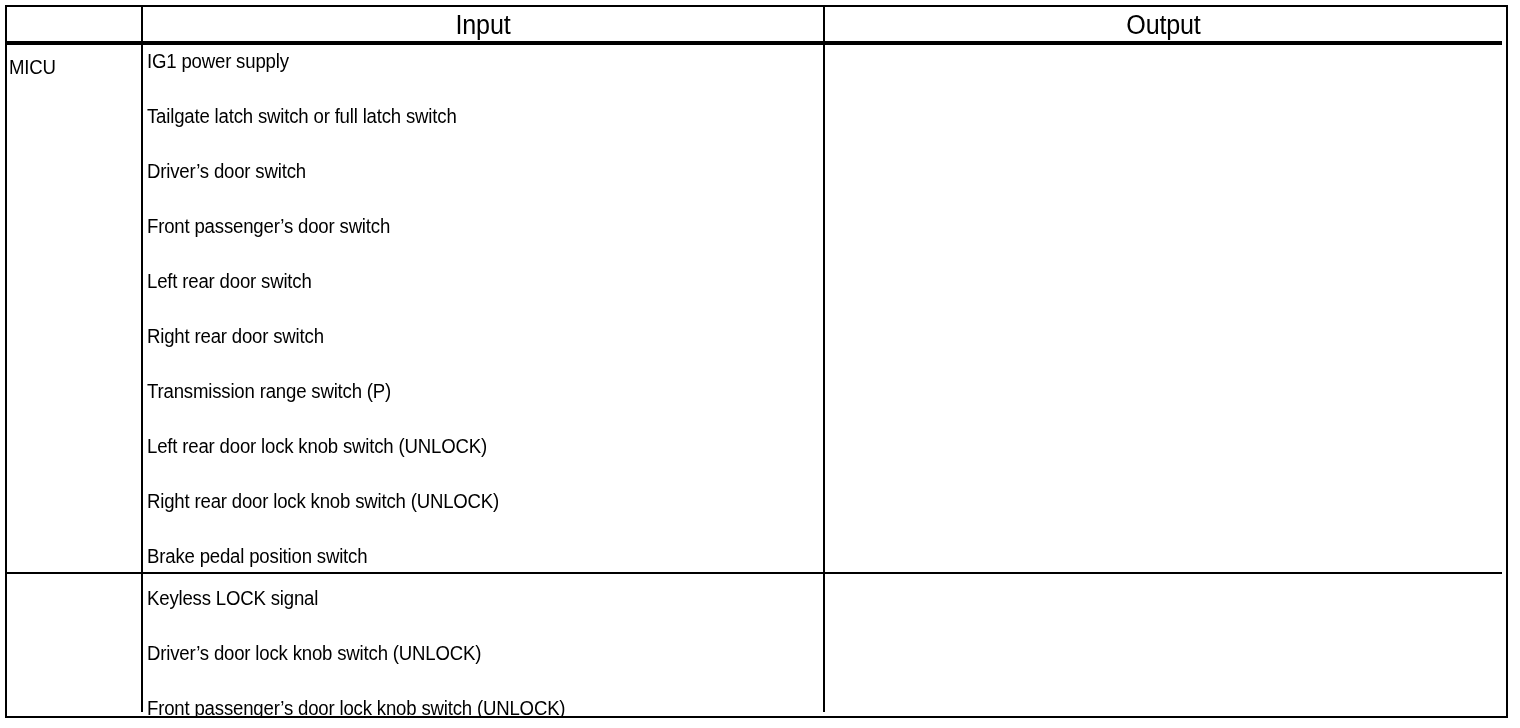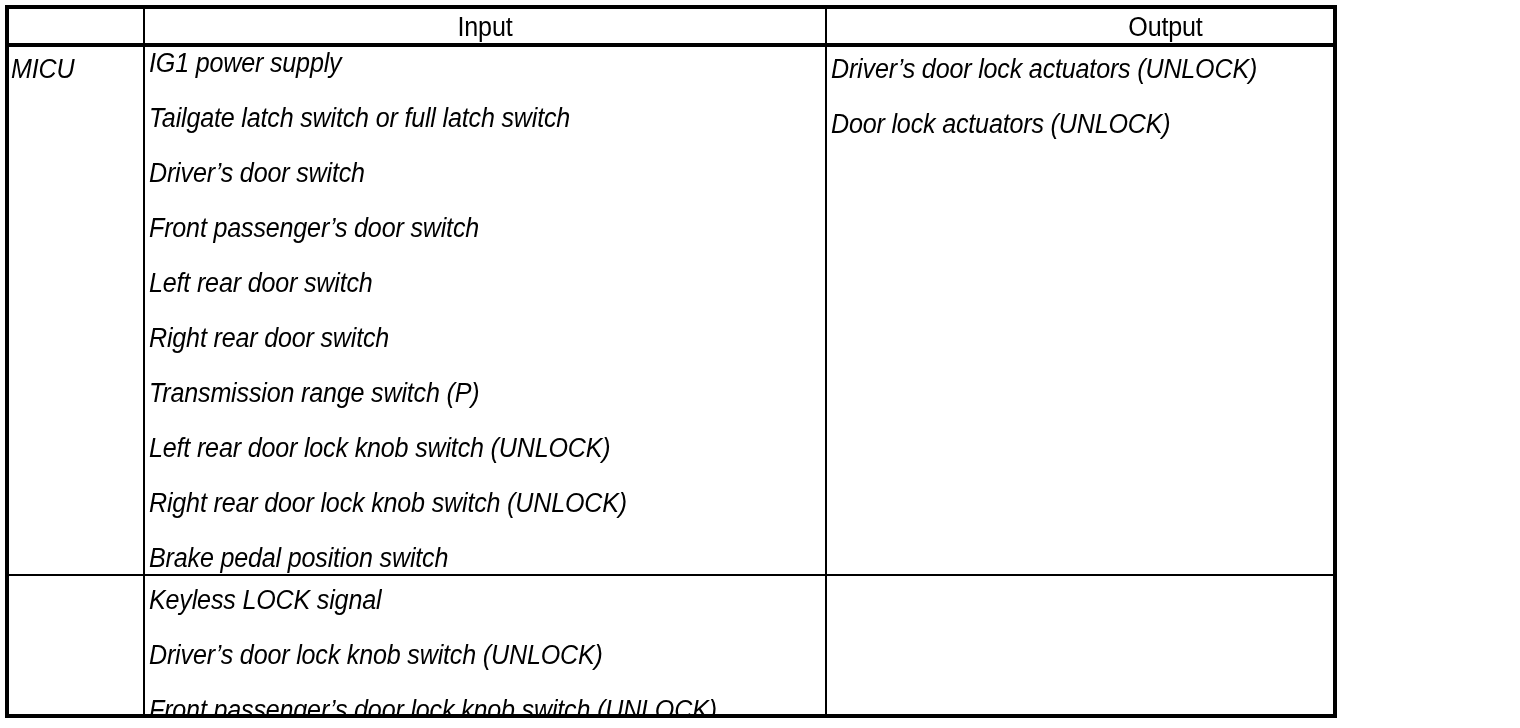--- a/index.html
+++ b/index.html
@@ -13,24 +13,24 @@
     height: 728px;
     font-family: "Liberation Sans", "DejaVu Sans", sans-serif;
     color: #000000;
     overflow: hidden;
   }
 
   #table-frame {
     position: absolute;
     left: 5px;
     top: 5px;
-    width: 1332px;
+    width: 1503px;
     height: 713px;
     box-sizing: border-box;
-    border: 4px solid #000000;
+    border: 2px solid #000000;
     overflow: hidden;
   }
 
   
   .col-divider {
     position: absolute;
     top: 0;
     width: 2px;
     background: #000000;
   }
@@ -59,23 +59,22 @@
     white-space: nowrap;
     transform: scaleX(0.93);
     transform-origin: center center;
   }
   #header-input  { left: 136px; width: 680px; }
   #header-output { left: 818px; width: 677px; }
 
   
   .cell {
     position: absolute;
-    font-size: 27px;
+    font-size: 20px;
     letter-spacing: -0.2px;
-    font-style: italic;
   }
   .cell .line {
     height: 55px;
     line-height: 40px;
     white-space: nowrap;
     transform: scaleX(0.93);
     transform-origin: left center;
   }
 
   
@@ -113,24 +112,20 @@
     <div class="line">Driver’s door switch</div>
     <div class="line">Front passenger’s door switch</div>
     <div class="line">Left rear door switch</div>
     <div class="line">Right rear door switch</div>
     <div class="line">Transmission range switch (P)</div>
     <div class="line">Left rear door lock knob switch (UNLOCK)</div>
     <div class="line">Right rear door lock knob switch (UNLOCK)</div>
     <div class="line">Brake pedal position switch</div>
   </div>
 
-  <div class="cell" id="cell-micu-output">
-    <div class="line">Driver’s door lock actuators (UNLOCK)</div>
-    <div class="line">Door lock actuators (UNLOCK)</div>
-  </div>
 
 
   <div class="cell" id="cell-bcan-input">
     <div class="line">Keyless LOCK signal</div>
     <div class="line">Driver’s door lock knob switch (UNLOCK)</div>
     <div class="line">Front passenger’s door lock knob switch (UNLOCK)</div>
   </div>
 
   <div class="cell" id="cell-bcan-output"></div>
 

